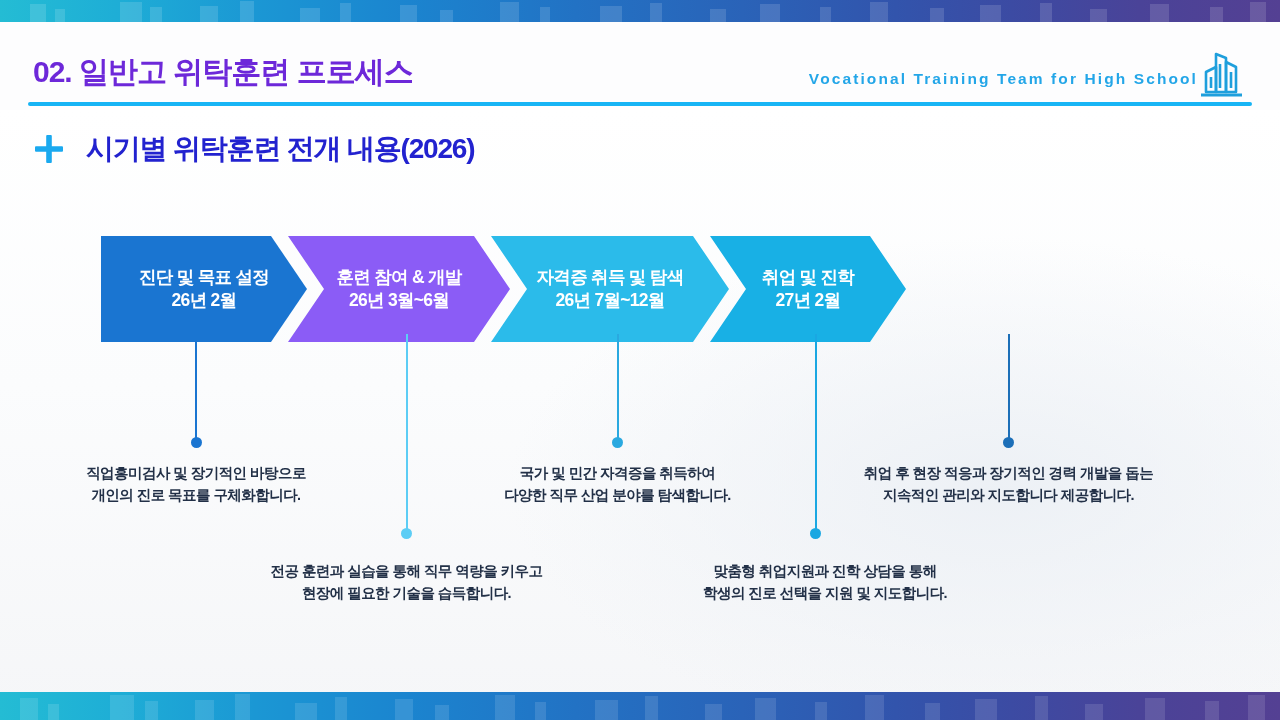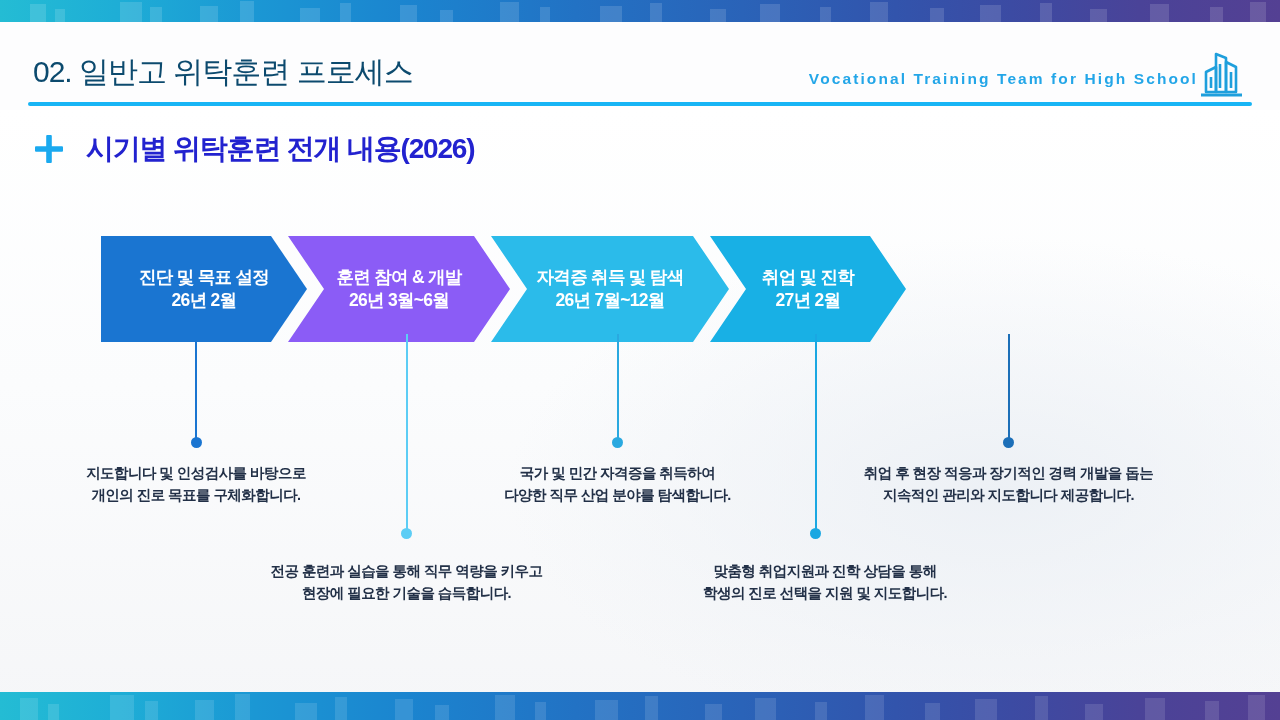--- a/index.html
+++ b/index.html
@@ -46,22 +46,22 @@
     background:linear-gradient(90deg,
       #24bcd4 0%, #1eaed6 9%, #1b97d4 20%, #1b84cf 32%,
       #2272c4 45%, #2a63b8 58%, #3254ac 70%, #3d4aa2 80%,
       #4a4398 89%, #544093 100%);
   }
   .strip-city { position:absolute; inset:0; opacity:.30; }
 
   
   .header-title {
     position:absolute; left:33px; top:52px;
-    font-size:30px; font-weight:400; letter-spacing:-1px;
-    color:#0c4a6e; white-space:nowrap;
+    font-size:30px; font-weight:700; letter-spacing:-1px;
+    color:#6d28d9; white-space:nowrap;
   }
   .header-eng {
     position:absolute; right:82px; top:70px;
     font-size:15.5px; font-weight:700; letter-spacing:2.1px;
     color:#23a6e8; white-space:nowrap;
   }
   .header-logo { position:absolute; right:32px; top:50px; width:54px; height:50px; }
   .header-rule {
     position:absolute; left:28px; top:102px; width:1224px; height:4px;
     background:#17b4f5; border-radius:2px;
@@ -236,21 +236,21 @@
       <div class="conn-line" style="left: 405.5px; top: 334px; height: 198px; background: rgb(92, 205, 245);"></div>
       <div class="conn-dot" style="left: 401px; top: 528px; background: rgb(92, 205, 245);"></div>
       <div class="conn-line" style="left: 616.5px; top: 334px; height: 107px; background: rgb(42, 169, 224);"></div>
       <div class="conn-dot" style="left: 612px; top: 437px; background: rgb(42, 169, 224);"></div>
       <div class="conn-line" style="left: 814.5px; top: 334px; height: 198px; background: rgb(26, 167, 226);"></div>
       <div class="conn-dot" style="left: 810px; top: 528px; background: rgb(26, 167, 226);"></div>
       <div class="conn-line" style="left: 1007.5px; top: 334px; height: 107px; background: rgb(28, 111, 184);"></div>
       <div class="conn-dot" style="left: 1003px; top: 437px; background: rgb(28, 111, 184);"></div>
     </div>
   <div id="descriptions">
-      <div class="desc" style="top: 462px; left: 79.1797px; width: 233.641px; text-align: center;"><div style="display: inline-block; position: relative;"><div>지도합니다 및 인성검사를 바탕으로</div><div>개인의 진로 목표를 구체화합니다.</div></div></div>
+      <div class="desc" style="top: 462px; left: 79.1797px; width: 233.641px; text-align: center;"><div style="display: inline-block; position: relative;"><div>직업흥미검사 및 장기적인 바탕으로</div><div>개인의 진로 목표를 구체화합니다.</div></div></div>
       <div class="desc" style="top: 560px; left: 270.508px; width: 271.984px; text-align: center;"><div style="display: inline-block; position: relative;"><div>전공 훈련과 실습을 통해 직무 역량을 키우고</div><div>현장에 필요한 기술을 습득합니다.</div></div></div>
       <div class="desc" style="top: 462px; left: 504.172px; width: 226.656px; text-align: center;"><div style="display: inline-block; position: relative;"><div>국가 및 민간 자격증을 취득하여</div><div>다양한 직무 산업 분야를 탐색합니다.</div></div></div>
       <div class="desc" style="top: 560px; left: 703px; width: 244.078px; text-align: center;"><div style="display: inline-block; position: relative;"><div>맞춤형 취업지원과 진학 상담을 통해</div><div>학생의 진로 선택을 지원 및 지도합니다.</div></div></div>
       <div class="desc" style="top: 462px; left: 863.797px; width: 289.406px; text-align: center;"><div style="display: inline-block; position: relative;"><div>취업 후 현장 적응과 장기적인 경력 개발을 돕는</div><div>지속적인 관리와 지도합니다 제공합니다.</div></div></div>
     </div>
 
   <div class="strip strip-bottom">
     <div class="strip-grad"></div>
     <svg class="strip-city" viewBox="0 0 1280 28" preserveAspectRatio="none">
       <g fill="#ffffff" opacity="0.40">

